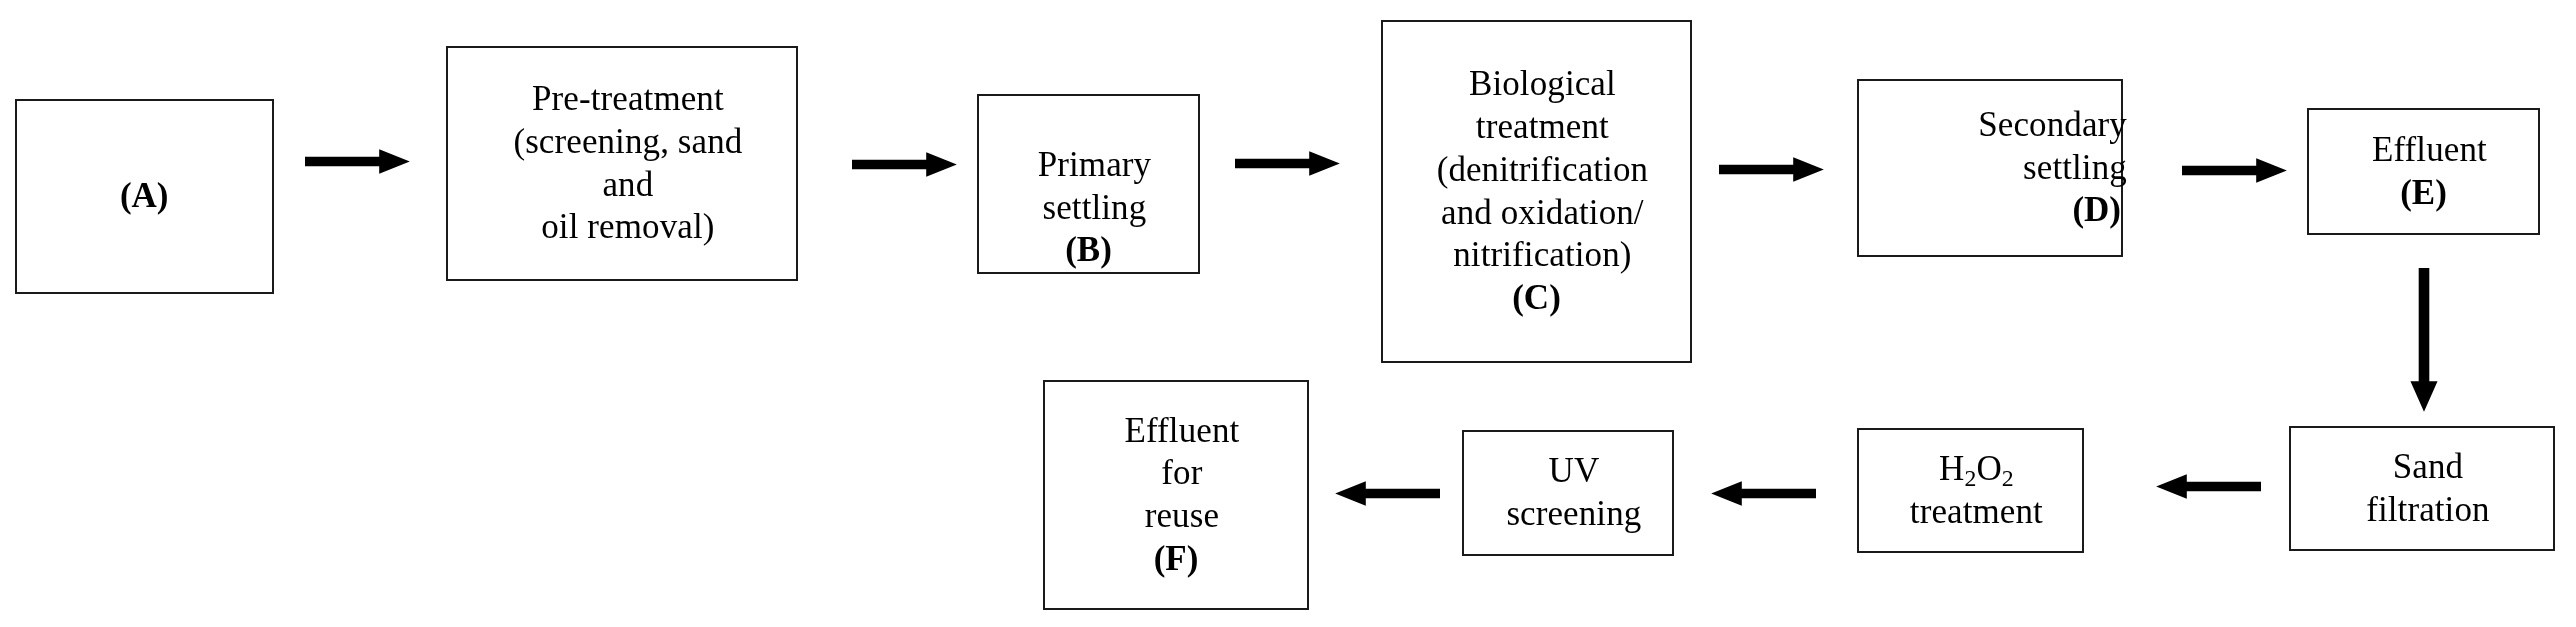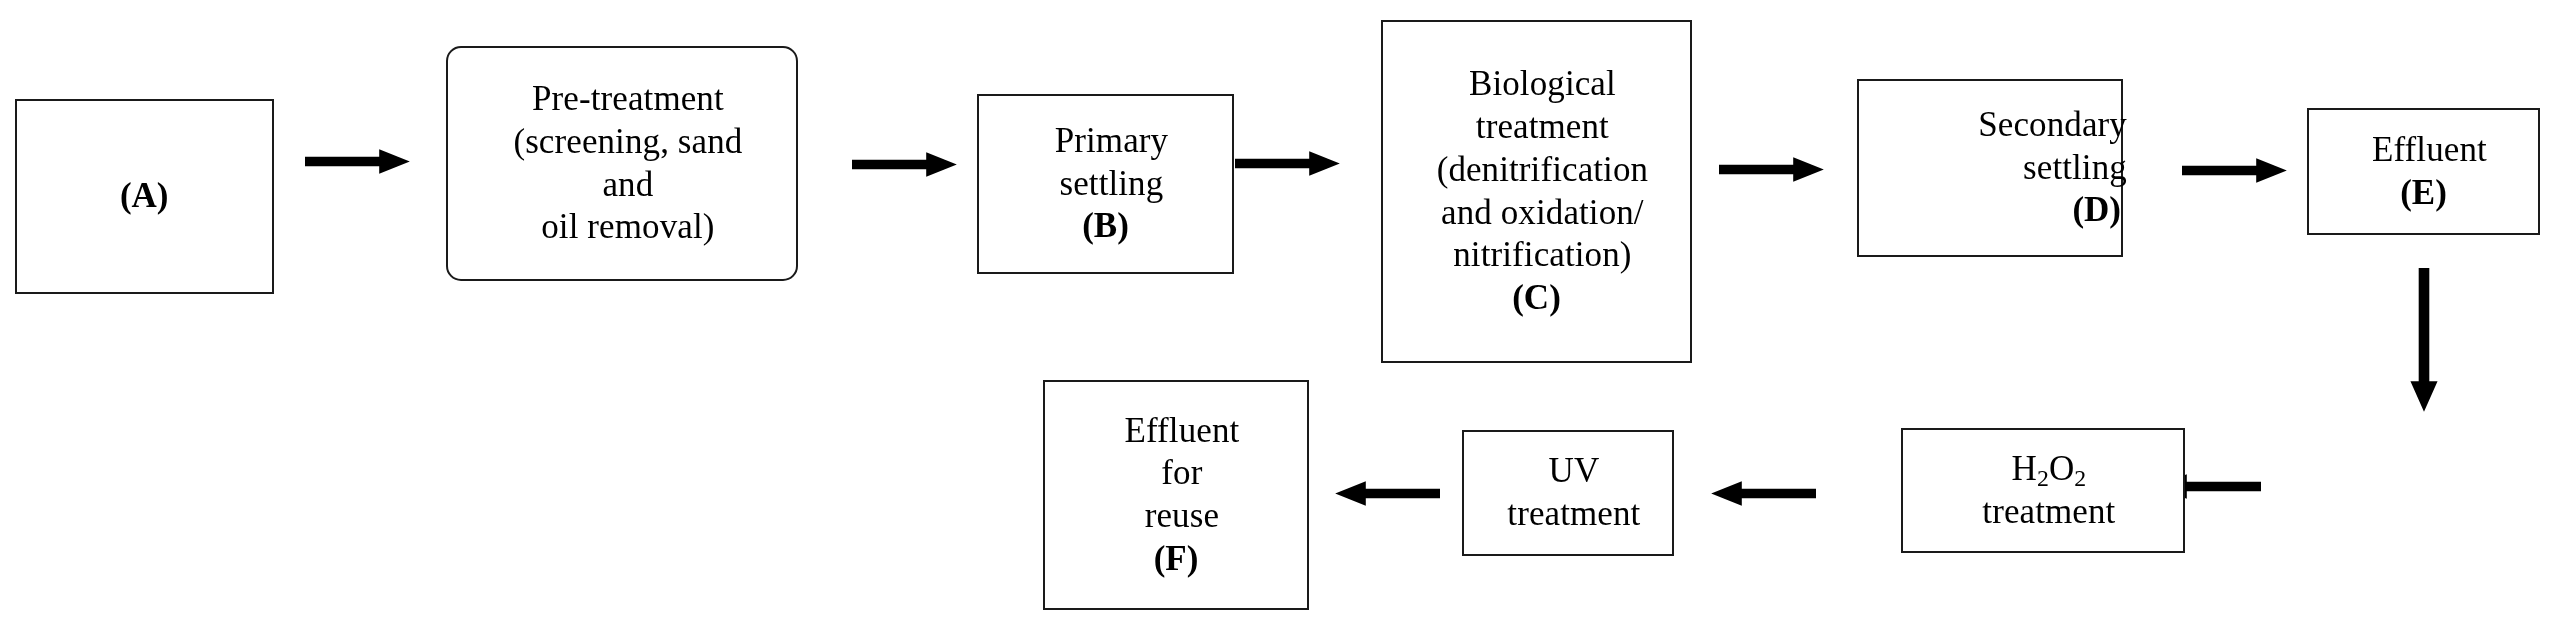--- a/index.html
+++ b/index.html
@@ -73,36 +73,36 @@
       <span class="node-tag">(A)</span>
     </span>
   </div>
 
   <div class="arrow" style="left:305px; top:146px; width:106px; height:31px;">
     <svg width="106" height="31" viewBox="0 0 180 52" aria-hidden="true">
       <path d="M0 18 L126 18 L126 5 L178 26 L126 47 L126 34 L0 34 Z" fill="#000000"></path>
     </svg>
   </div>
 
-  <div class="node" style="left:446px; top:46px; width:352px; height:235px;border-radius:15px;">
+  <div class="node" style="left:446px; top:46px; width:352px; height:235px;">
     <span class="node-inner">
       <span class="node-label">Pre-treatment
 (screening, sand
 and
 oil removal)</span>
     </span>
   </div>
 
   <div class="arrow" style="left:852px; top:149px; width:106px; height:31px;">
     <svg width="106" height="31" viewBox="0 0 180 52" aria-hidden="true">
       <path d="M0 18 L126 18 L126 5 L178 26 L126 47 L126 34 L0 34 Z" fill="#000000"></path>
     </svg>
   </div>
 
-  <div class="node" style="left:977px; top:94px; width:257px; height:180px;">
+  <div class="node" style="left:977px; top:94px; width:223px; height:180px;align-items:flex-end;">
     <span class="node-inner">
       <span class="node-label">Primary
 settling</span>
       <span class="node-tag">(B)</span>
     </span>
   </div>
 
   <div class="arrow" style="left:1235px; top:148px; width:106px; height:31px;">
     <svg width="106" height="31" viewBox="0 0 180 52" aria-hidden="true">
       <path d="M0 18 L126 18 L126 5 L178 26 L126 47 L126 34 L0 34 Z" fill="#000000"></path>
@@ -146,44 +146,50 @@
       <span class="node-tag">(E)</span>
     </span>
   </div>
 
   <div class="arrow" style="left:2408px; top:268px; width:32px; height:145px;">
     <svg width="32" height="145" viewBox="0 0 54 246" aria-hidden="true">
       <path d="M18 0 L36 0 L36 192 L50 192 L27 244 L4 192 L18 192 Z" fill="#000000"></path>
     </svg>
   </div>
 
+  <div class="node" style="left:2289px; top:426px; width:266px; height:125px;">
+    <span class="node-inner">
+      <span class="node-label">Sand
+filtration</span>
+    </span>
+  </div>
 
   <div class="arrow" style="left:2155px; top:471px; width:106px; height:31px;">
     <svg width="106" height="31" viewBox="0 0 180 52" aria-hidden="true">
       <path d="M180 18 L54 18 L54 5 L2 26 L54 47 L54 34 L180 34 Z" fill="#000000"></path>
     </svg>
   </div>
 
-  <div class="node" style="left:1857px; top:428px; width:284px; height:125px;margin-left:44px;">
+  <div class="node" style="left:1857px; top:428px; width:227px; height:125px;">
     <span class="node-inner">
       <span class="node-label">H<sub>2</sub>O<sub>2</sub>
 treatment</span>
     </span>
   </div>
 
   <div class="arrow" style="left:1710px; top:478px; width:106px; height:31px;">
     <svg width="106" height="31" viewBox="0 0 180 52" aria-hidden="true">
       <path d="M180 18 L54 18 L54 5 L2 26 L54 47 L54 34 L180 34 Z" fill="#000000"></path>
     </svg>
   </div>
 
   <div class="node" style="left:1462px; top:430px; width:212px; height:126px;">
     <span class="node-inner">
       <span class="node-label">UV
-treatment</span>
+screening</span>
     </span>
   </div>
 
   <div class="arrow" style="left:1334px; top:478px; width:106px; height:31px;">
     <svg width="106" height="31" viewBox="0 0 180 52" aria-hidden="true">
       <path d="M180 18 L54 18 L54 5 L2 26 L54 47 L54 34 L180 34 Z" fill="#000000"></path>
     </svg>
   </div>
 
   <div class="node" style="left:1043px; top:380px; width:266px; height:230px;">

